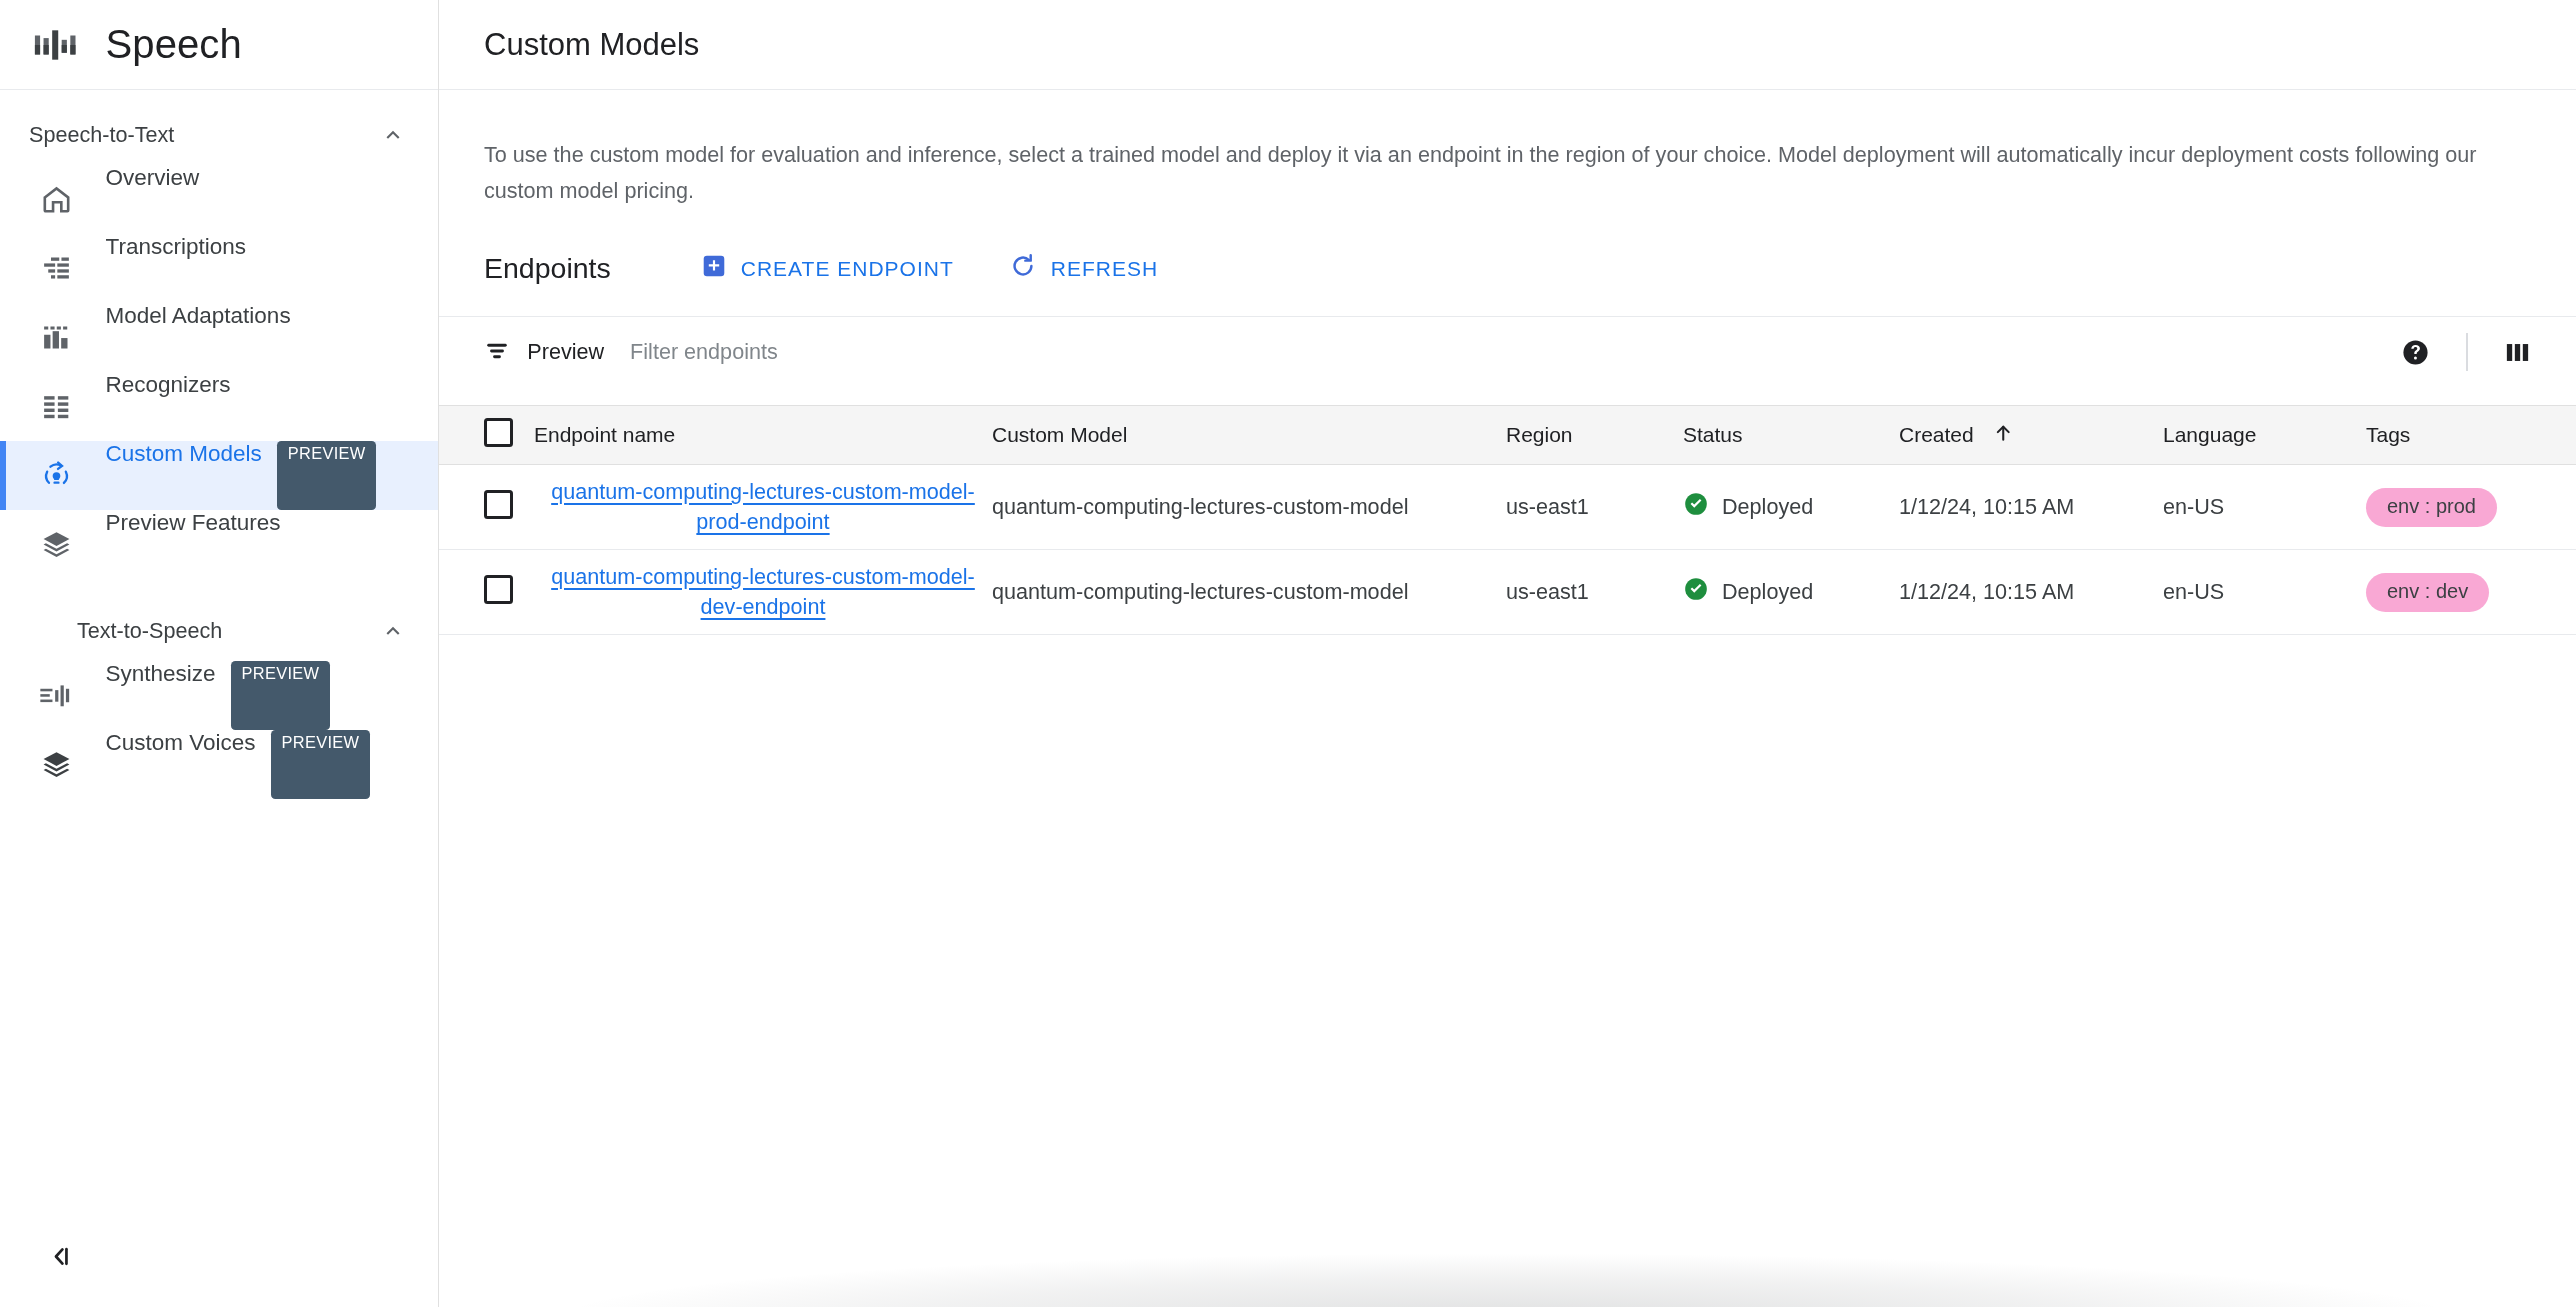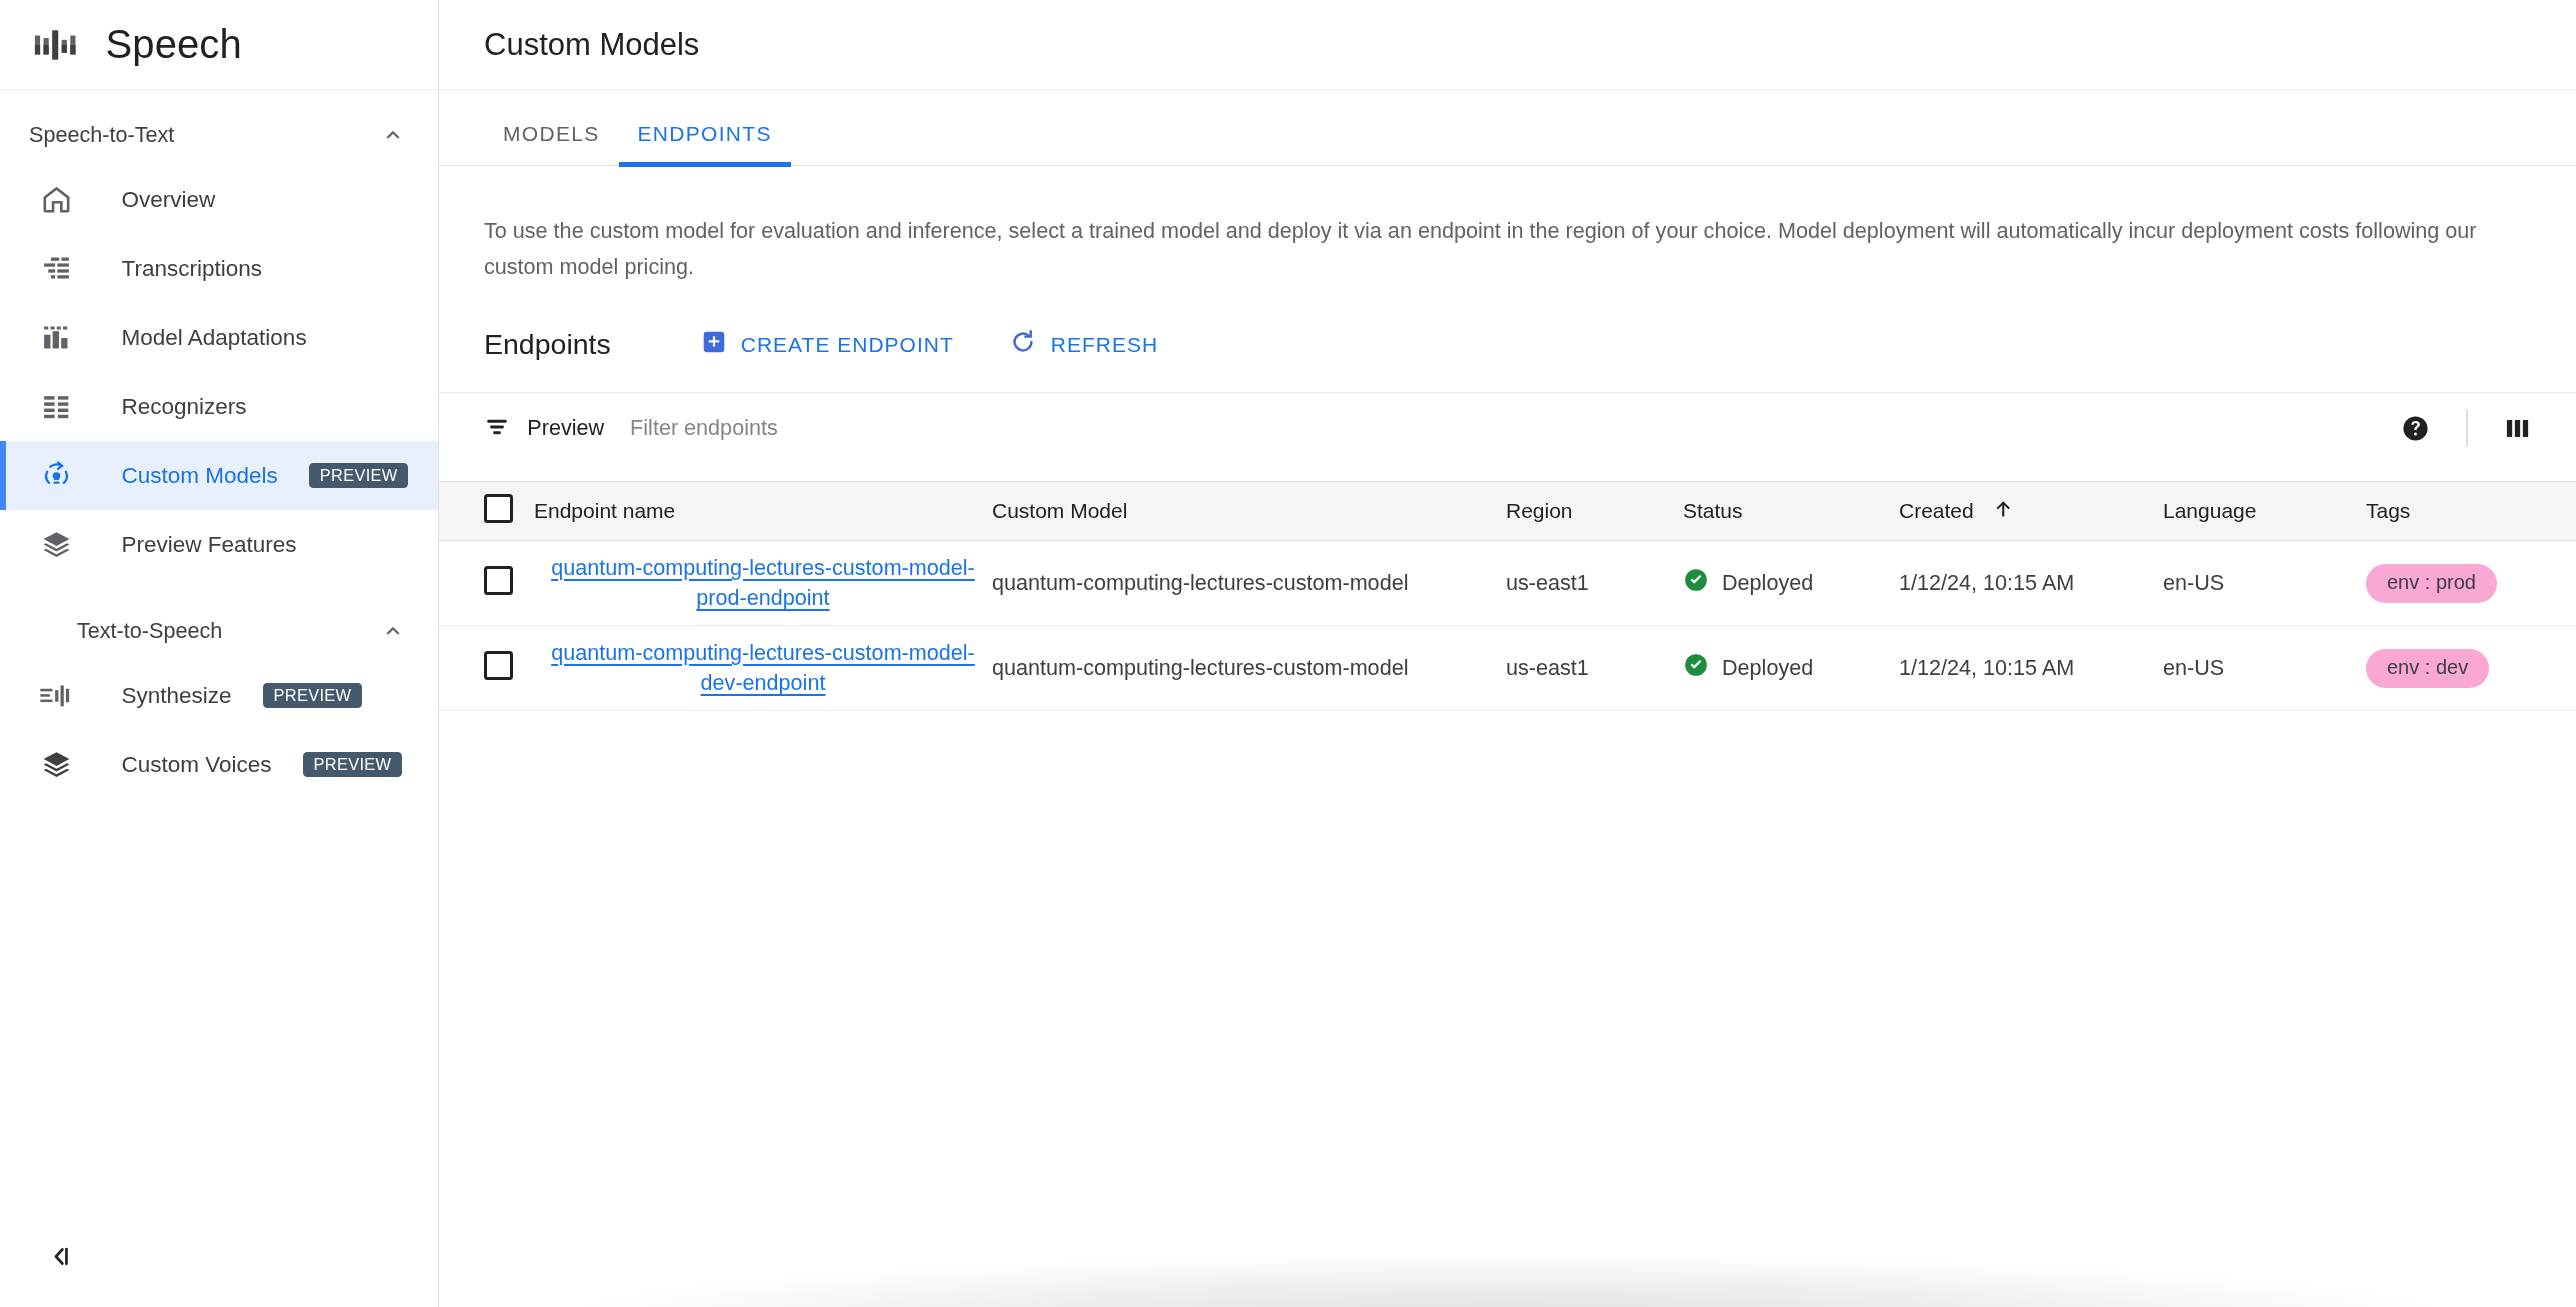--- a/index.html
+++ b/index.html
@@ -67,26 +67,24 @@
     font-weight: 400;
   }
   .chev {
     width: 29px; height: 29px;
     display:flex; align-items:center; justify-content:center;
   }
 
   .nav-item {
     height: 69px;
     display: flex;
-    align-items: center;
     padding-left: 29px;
     cursor: pointer;
     position: relative;
     border-left: 0 solid transparent;
-    gap: 16px;
   }
   .nav-item .nav-icon {
     width: 54px;
     flex: 0 0 54px;
     display: flex;
     align-items: center;
     justify-content: center;
     color: #5f6368;
   }
   .nav-item .nav-label {
@@ -493,24 +491,20 @@
       </span>
     </div>
   </aside>
 
   <main class="main">
 
     <div class="page-header">
       <h1 class="page-title">Custom Models</h1>
     </div>
 
-    <div class="tabs">
-      <div class="tab">MODELS</div>
-      <div class="tab active">ENDPOINTS</div>
-    </div>
 
     <p class="desc">To use the custom model for evaluation and inference, select a trained model and deploy it via an endpoint in the region of your choice. Model deployment will automatically incur deployment costs following our custom model pricing.</p>
 
     <div class="section-bar">
       <span class="section-title">Endpoints</span>
 
       <div class="action-btn">
         <span>
           <svg width="26" height="26" viewBox="0 0 24 24">
             <rect x="2.5" y="2.5" width="19" height="19" rx="3" fill="#3f6ad8"></rect>

